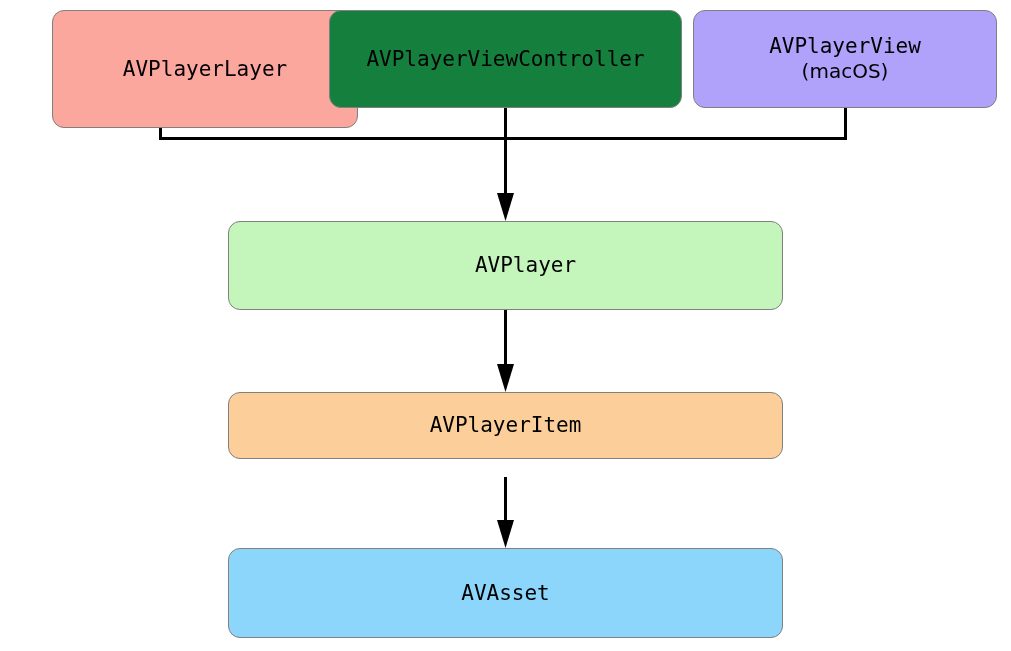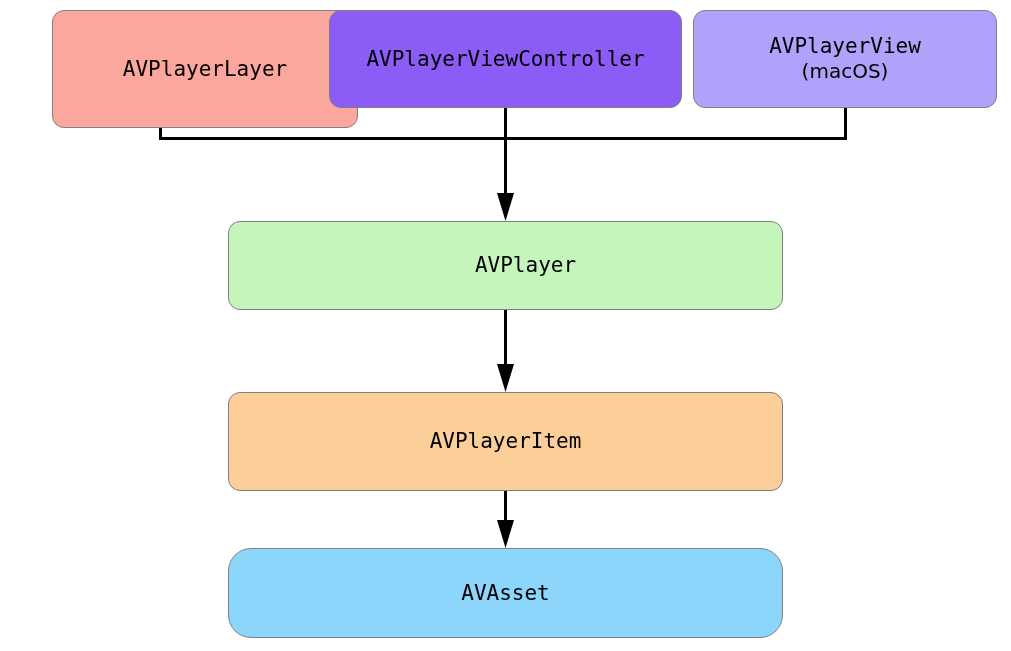--- a/index.html
+++ b/index.html
@@ -65,27 +65,26 @@
     left: 693px; top: 10px;  width: 304px; height: 98px;
     background: #B0A2FA;
     text-align: right;
   }
   
   #node-avplayer {
     left: 228px; top: 221px; width: 555px; height: 89px;
     background: #C4F6BC;
   }
   #node-avplayeritem {
-    left: 228px; top: 392px; width: 555px; height: 99px;
+    left: 228px; top: 392px; width: 555px; height: 67px;
     background: #FCCE9A;
   }
   #node-avasset {
     left: 228px; top: 548px; width: 555px; height: 90px;
     background: #8DD6FB;
-    border-radius: 23px;
   }
 </style>
 </head>
 <body>
 
 <div id="diagram-root" style="background: rgb(255, 255, 255);">
 
   <svg id="diagram-svg" viewBox="0 0 1011 651" xmlns="http://www.w3.org/2000/svg">
 
     <g fill="none" stroke="#000000" stroke-width="3" stroke-linecap="butt">
@@ -100,21 +99,21 @@
     <polygon points="505.5,392 497,364 514,364" fill="#000000"></polygon>
 
     <path d="M505.5,477 L505.5,527" fill="none" stroke="#000000" stroke-width="3"></path>
     <polygon points="505.5,548 497,520 514,520" fill="#000000"></polygon>
   </svg>
 
   <div class="node" id="node-avplayerlayer" style="background: rgb(252, 167, 158); border-color: rgb(128, 128, 128);">
     <span class="node-label">AVPlayerLayer</span>
   </div>
 
-  <div class="node" id="node-avplayerviewcontroller" style="background: #8b5cf6; border-color: rgb(128, 128, 128);">
+  <div class="node" id="node-avplayerviewcontroller" style="background: #15803d; border-color: rgb(128, 128, 128);">
     <span class="node-label">AVPlayerViewController</span>
   </div>
 
   <div class="node" id="node-avplayerview" style="background: rgb(176, 162, 250); border-color: rgb(128, 128, 128);">
     <span class="node-label">AVPlayerView</span>
     <span class="node-sublabel">(macOS)</span>
   </div>
 
   <div class="node" id="node-avplayer" style="background: rgb(196, 246, 188); border-color: rgb(128, 128, 128); padding-left: 40px;">
     <span class="node-label">AVPlayer</span>

